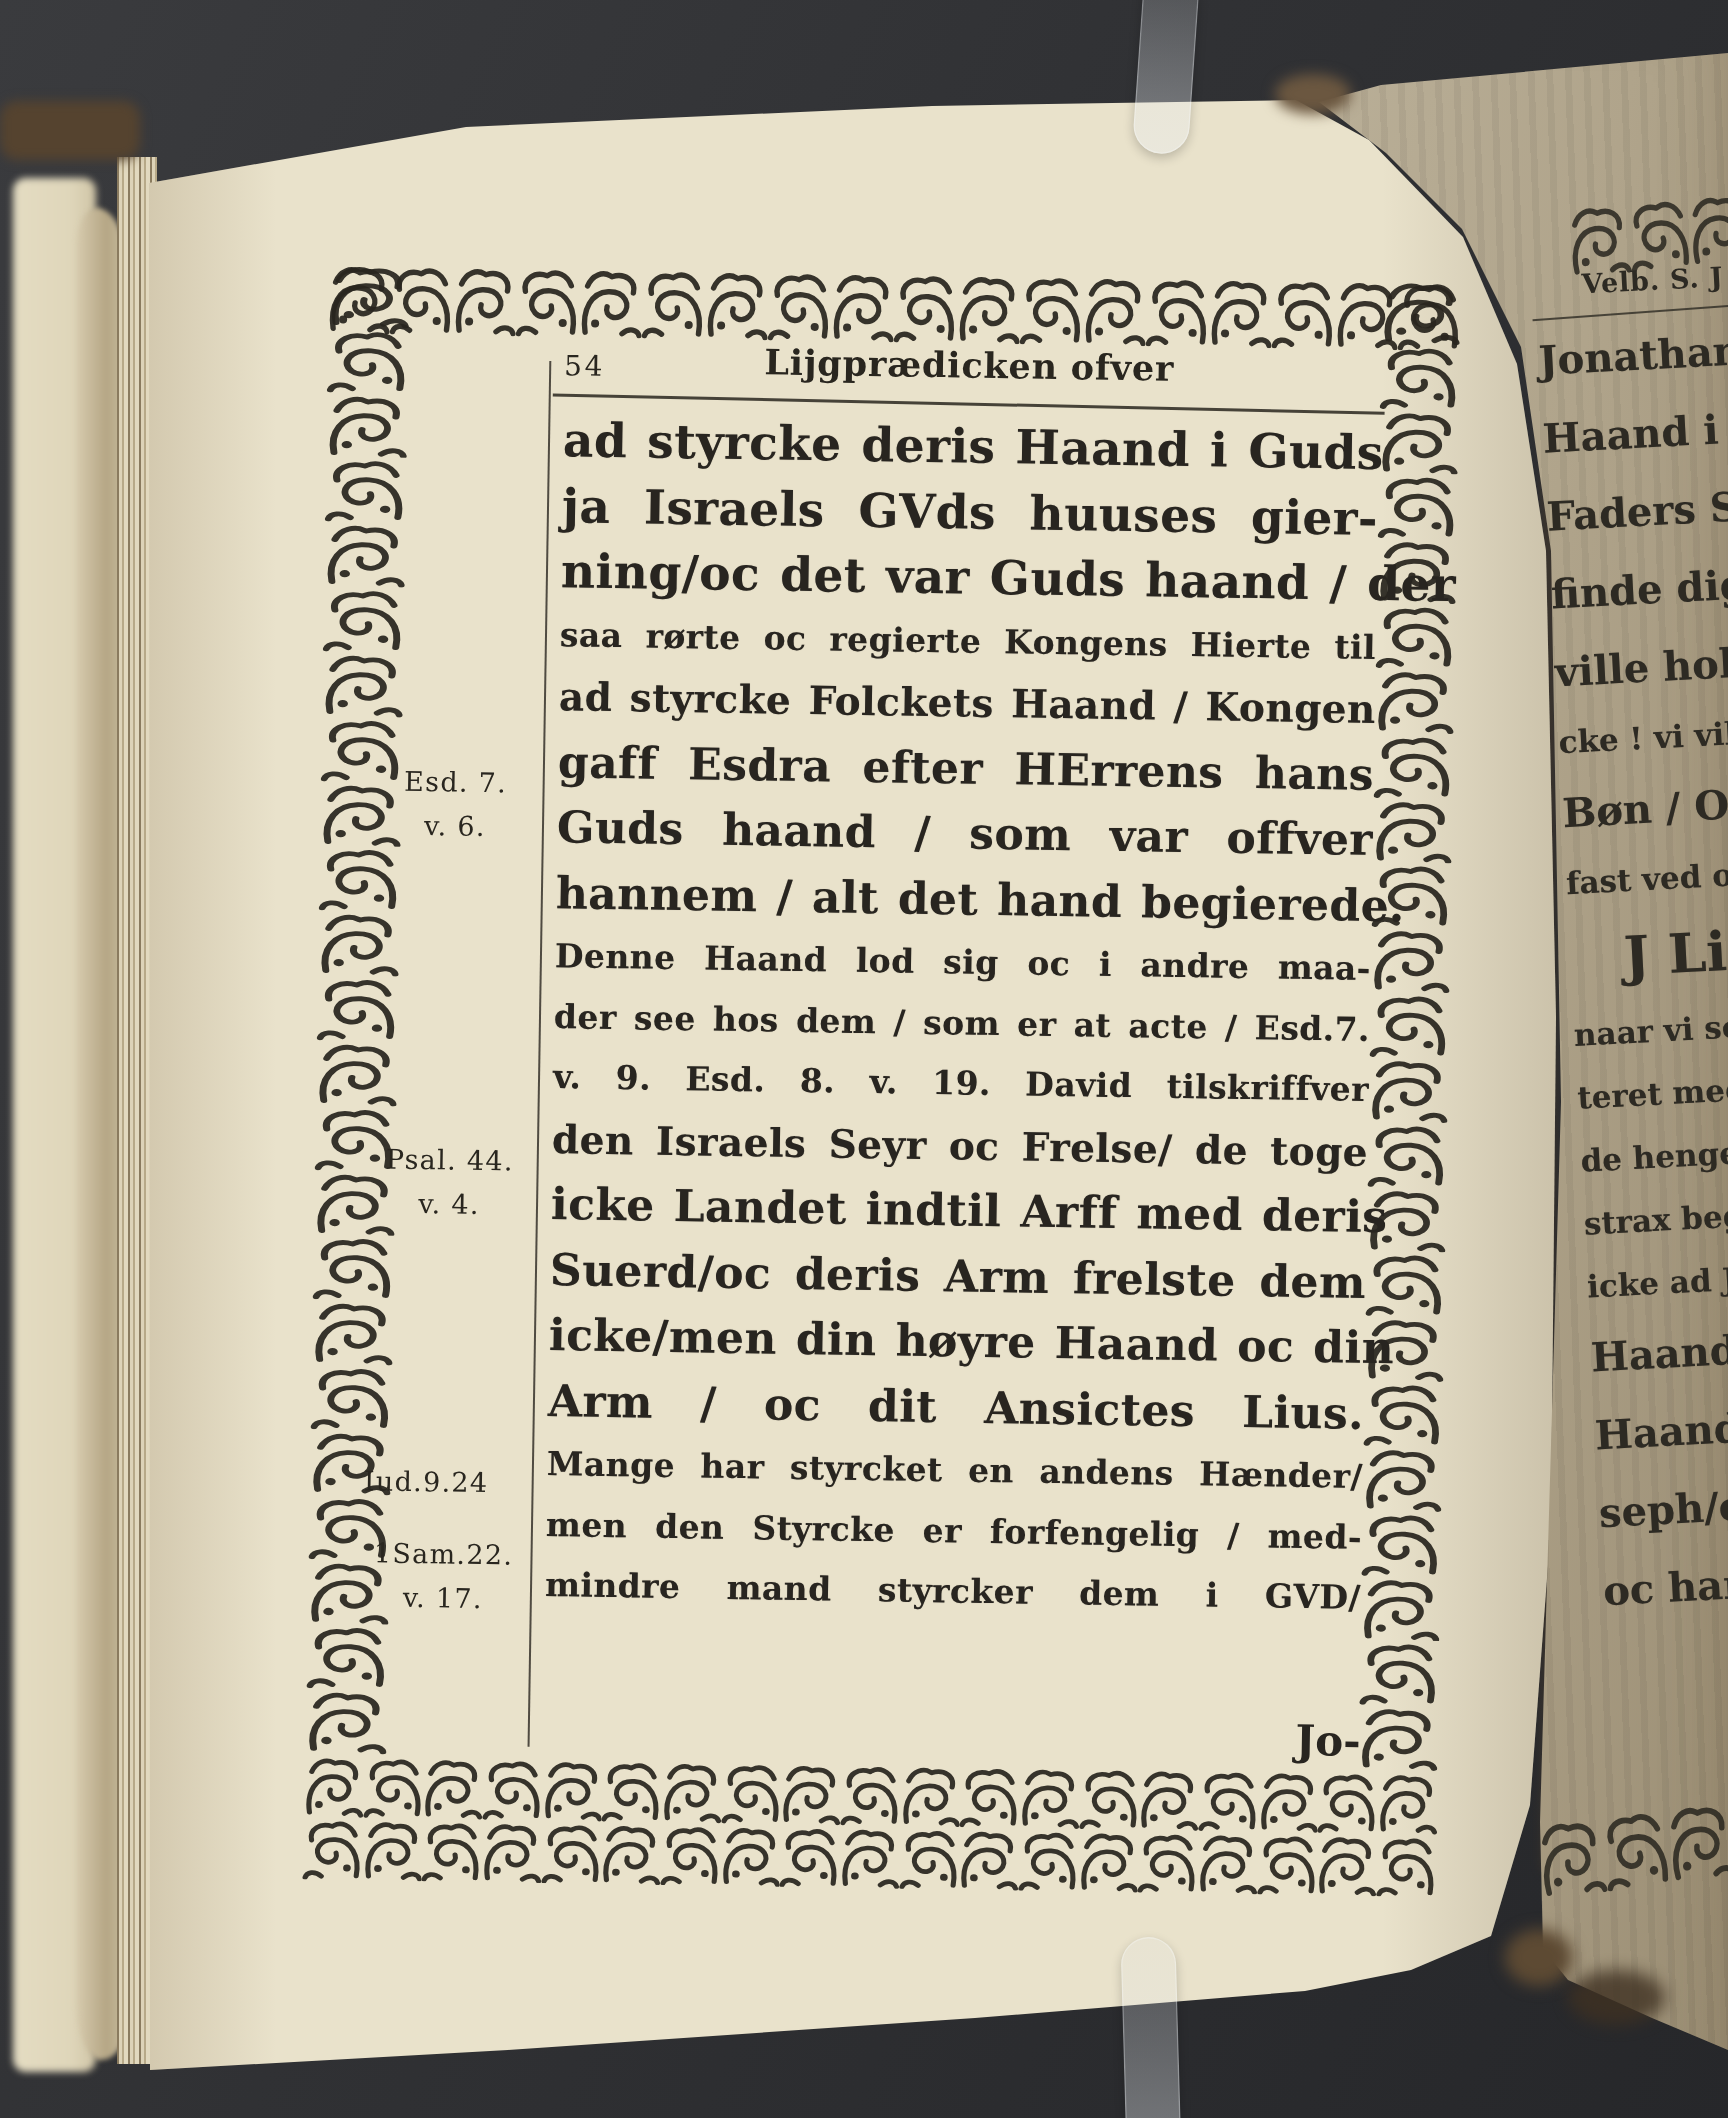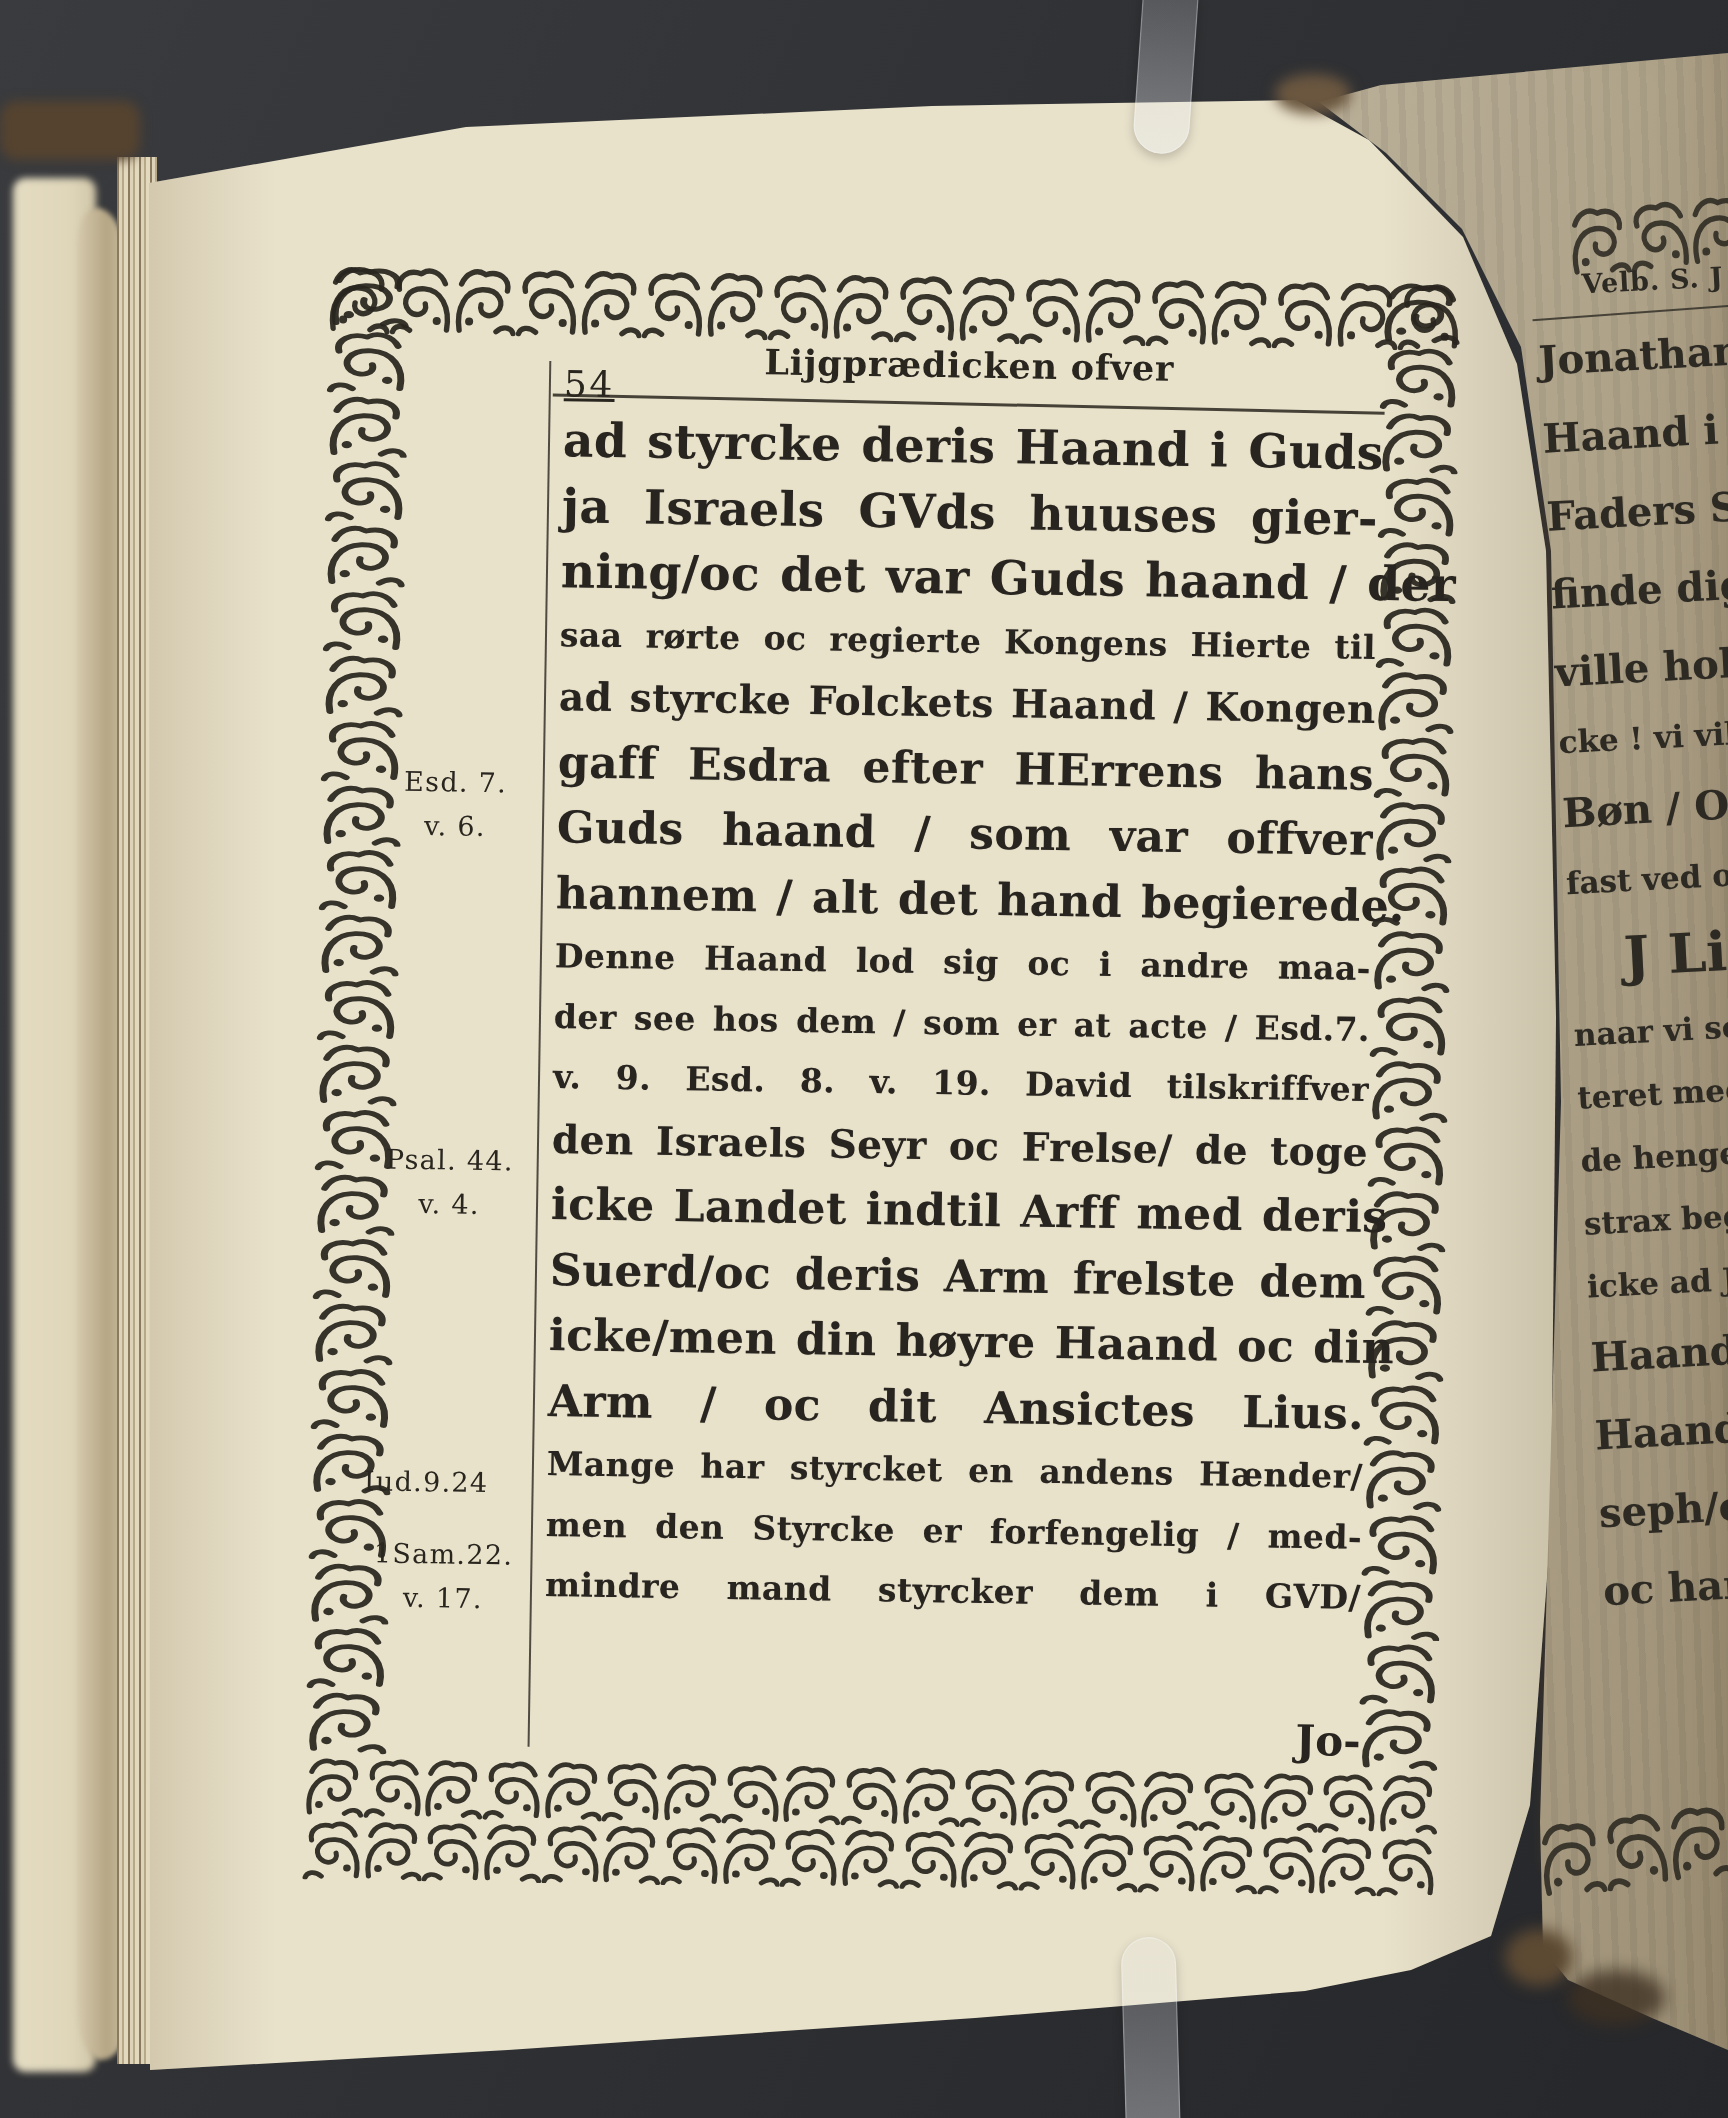--- a/index.html
+++ b/index.html
@@ -42,21 +42,21 @@
   .band-left{left:327px;top:266px;width:81px;height:1491px;flex-direction:column;}
   .band-right{left:1380px;top:266px;width:79px;height:1491px;flex-direction:column;}
   .band-bottom{left:326px;top:1758px;width:1134px;height:125px;flex-wrap:wrap;flex-direction:row;}
   .band-top .orn{flex:1 1 auto;height:100%;}
   .band-left .orn,.band-right .orn{width:100%;flex:1 1 auto;}
   .band-bottom .orn{width:calc(100%/19);height:50%;}
   .orn{display:block;}
   .orn.flip{transform:scaleX(-1);}
 
   
-  .pageno{left:564px;top:363px;font-size:36px;letter-spacing:2.5px;text-decoration:underline;}
+  .pageno{left:564px;top:349px;font-size:28px;letter-spacing:2.5px;}
   .runhead{left:715px;top:338px;width:508px;text-align:center;font-size:35px;font-weight:bold;letter-spacing:0.8px;}
   .headrule{left:553px;top:396px;width:832px;height:2.5px;background:var(--ink);transform:rotate(.35deg);opacity:.85;}
   .vrule{left:549px;top:361px;width:2.1px;height:1386px;background:var(--ink);opacity:.8;}
   .mnote{left:372px;width:180px;text-align:center;font-size:27px;line-height:44px;letter-spacing:1.3px;}
   .mn0{top:762px;} .mn1{top:1140px;} .mn2{top:1462px;text-align:left;padding-left:9.3px;width:170px;} .mn3{top:1534px;}
   .mnote span{display:block;}
 
   
   .frak{font-family:"DejaVu Serif","Liberation Serif",serif;font-weight:bold;}
   .body-lines{left:564px;top:408px;width:816px;height:1206px;display:flex;flex-direction:column;justify-content:space-between;}

